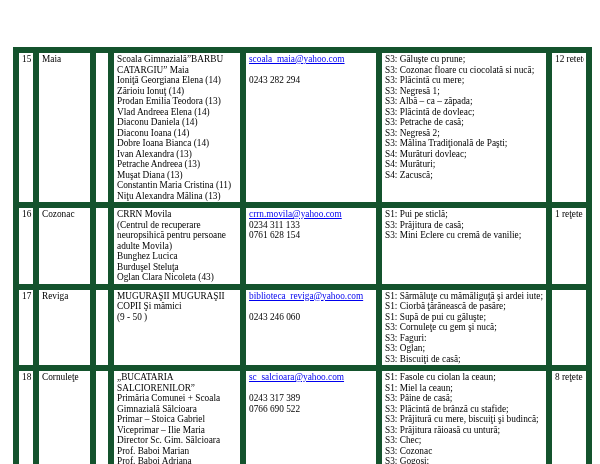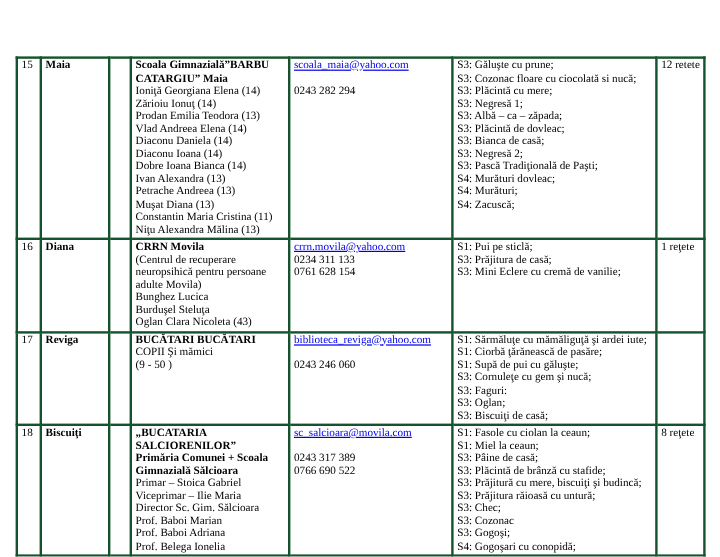--- a/index.html
+++ b/index.html
@@ -19,33 +19,33 @@
   }
   table.doc-table {
     position: absolute;
     left: 13px;
     top: 47px;
     width: 573px;
     border-collapse: collapse;
     table-layout: fixed;
   }
   table.doc-table td {
-    border: 2px solid #14532d;
+    border: 6px solid #14532d;
     vertical-align: top;
     padding: 1px 2px 1px 3px;
     font-size: 9.3px;
     line-height: 10.5px;
     color: #000000;
     overflow: hidden;
   }
   table.doc-table tr:nth-child(1) { height: 148px; }
   table.doc-table tr:nth-child(2) { height: 73px; }
   table.doc-table tr:nth-child(3) { height: 76px; }
   table.doc-table tr:nth-child(4) { height: 108px; }
-  .bold { font-weight: bold; }
+  .bold { font-weight: normal; }
   .line { white-space: normal; }
   .nowrap-line { white-space: nowrap; overflow: hidden; }
   a.email-link {
     color: #0000ee;
     display: block;
     white-space: nowrap;
     overflow: hidden;
   }
 </style>
 </head>
@@ -91,37 +91,37 @@
             <div class="nowrap-line">&nbsp;</div>
             <div class="nowrap-line">0243 282 294</div>
           </td>
           <td>
             <div class="nowrap-line">S3: Găluşte cu prune;</div>
             <div class="nowrap-line">S3: Cozonac floare cu ciocolată si nucă;</div>
             <div class="nowrap-line">S3: Plăcintă cu mere;</div>
             <div class="nowrap-line">S3: Negresă 1;</div>
             <div class="nowrap-line">S3: Albă – ca – zăpada;</div>
             <div class="nowrap-line">S3: Plăcintă de dovleac;</div>
-            <div class="nowrap-line">S3: Bianca de casă;</div>
+            <div class="nowrap-line">S3: Petrache de casă;</div>
             <div class="nowrap-line">S3: Negresă 2;</div>
-            <div class="nowrap-line">S3: Pască Tradiţională de Paşti;</div>
+            <div class="nowrap-line">S3: Mălina Tradiţională de Paşti;</div>
             <div class="nowrap-line">S4: Murături dovleac;</div>
             <div class="nowrap-line">S4: Murături;</div>
             <div class="nowrap-line">S4: Zacuscă;</div>
           </td>
           <td>
             <div class="nowrap-line">12 retete</div>
           </td>
         </tr>
         <tr>
           <td>
             <div class="line">16</div>
           </td>
           <td>
-            <div class="line bold">Diana</div>
+            <div class="line bold">Cozonac</div>
           </td>
           <td></td>
           <td>
             <div class="line bold">CRRN Movila</div>
             <div class="line">(Centrul de recuperare neuropsihică pentru persoane adulte Movila)</div>
             <div class="line">Bunghez Lucica</div>
             <div class="line">Burduşel Steluţa</div>
             <div class="line">Oglan Clara Nicoleta (43)</div>
           </td>
           <td>
@@ -140,21 +140,21 @@
         </tr>
         <tr>
           <td>
             <div class="line">17</div>
           </td>
           <td>
             <div class="line bold">Reviga</div>
           </td>
           <td></td>
           <td>
-            <div class="line bold">BUCĂTARI BUCĂTARI</div>
+            <div class="line bold">MUGURAŞII MUGURAŞII</div>
             <div class="line">COPII Şi mămici</div>
             <div class="line">(9 - 50 )</div>
           </td>
           <td>
             <a class="email-link" href="#">biblioteca_reviga@yahoo.com</a>
             <div class="nowrap-line">&nbsp;</div>
             <div class="nowrap-line">0243 246 060</div>
           </td>
           <td>
             <div class="nowrap-line">S1: Sărmăluţe cu mămăliguţă şi ardei iute;</div>
@@ -167,35 +167,35 @@
           </td>
           <td>
             <div class="nowrap-line"></div>
           </td>
         </tr>
         <tr>
           <td>
             <div class="line">18</div>
           </td>
           <td>
-            <div class="line bold">Biscuiţi</div>
+            <div class="line bold">Cornuleţe</div>
           </td>
           <td></td>
           <td>
             <div class="line bold">„BUCATARIA SALCIORENILOR”</div>
             <div class="line bold">Primăria Comunei + Scoala Gimnazială Sălcioara</div>
             <div class="line">Primar – Stoica Gabriel</div>
             <div class="line">Viceprimar – Ilie Maria</div>
             <div class="line">Director Sc. Gim. Sălcioara</div>
             <div class="line">Prof. Baboi Marian</div>
             <div class="line">Prof. Baboi Adriana</div>
             <div class="line">Prof. Belega Ionelia</div>
           </td>
           <td>
-            <a class="email-link" href="#">sc_salcioara@movila.com</a>
+            <a class="email-link" href="#">sc_salcioara@yahoo.com</a>
             <div class="nowrap-line">&nbsp;</div>
             <div class="nowrap-line">0243 317 389</div>
             <div class="nowrap-line">0766 690 522</div>
           </td>
           <td>
             <div class="nowrap-line">S1: Fasole cu ciolan la ceaun;</div>
             <div class="nowrap-line">S1: Miel la ceaun;</div>
             <div class="nowrap-line">S3: Pâine de casă;</div>
             <div class="nowrap-line">S3: Plăcintă de brânză cu stafide;</div>
             <div class="nowrap-line">S3: Prăjitură cu mere, biscuiţi şi budincă;</div>

